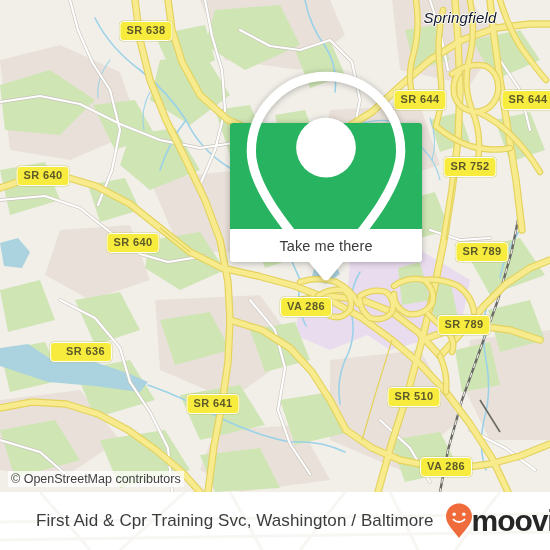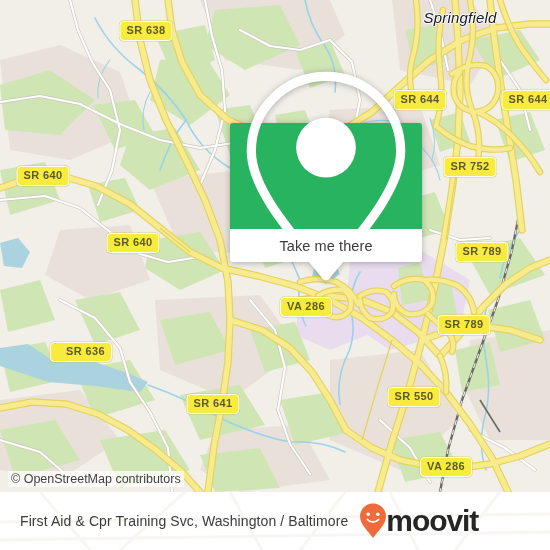--- a/index.html
+++ b/index.html
@@ -139,24 +139,24 @@
   }
   #bottom-watermark {
     position: absolute;
     left: 0; top: 0;
     width: 550px; height: 58px;
     opacity: .30;
     pointer-events: none;
   }
   #bottom-title {
     position: relative;
-    margin-left: 20px;
+    margin-left: 36px;
     color: #3c3c3c;
     font-family: "Liberation Sans", sans-serif;
-    font-size: 14px;
+    font-size: 17px;
     letter-spacing: .1px;
     white-space: nowrap;
   }
   #brand {
     position: relative;
     margin-left: 10px;
     display: flex;
     align-items: center;
   }
   #brand-pin { display: block; }
@@ -403,21 +403,21 @@
     <div class="shield" style="left:420px; top:100px;">SR 644</div>
     <div class="shield" style="left:528px; top:100px;">SR 644</div>
     <div class="shield" style="left:43px;  top:176px;">SR 640</div>
     <div class="shield" style="left:470px; top:167px;">SR 752</div>
     <div class="shield" style="left:133px; top:243px;">SR 640</div>
     <div class="shield" style="left:482px; top:252px;">SR 789</div>
     <div class="shield" style="left:306px; top:307px;">VA 286</div>
     <div class="shield" style="left:464px; top:325px;">SR 789</div>
     <div class="shield" style="left:81px;  top:352px;padding-left:15px;">SR 636</div>
     <div class="shield" style="left:213px; top:404px;text-align:center;">SR 641</div>
-    <div class="shield" style="left:414px; top:397px;">SR 550</div>
+    <div class="shield" style="left:414px; top:397px;">SR 510</div>
     <div class="shield" style="left:446px; top:467px;">VA 286</div>
 
     <div id="popup">
       <div id="popup-green">
         <svg width="54" height="66" viewBox="0 0 54 66">
           <path d="M27 5 C15.4 5 6 14.4 6 26 C6 37 18 50 27 61 C36 50 48 37 48 26 C48 14.4 38.6 5 27 5 Z" fill="none" stroke="#ffffff" stroke-width="2.6" stroke-linejoin="round"></path>
           <circle cx="27" cy="25" r="8.4" fill="#ffffff"></circle>
         </svg>
       </div>
       <div id="popup-white">

